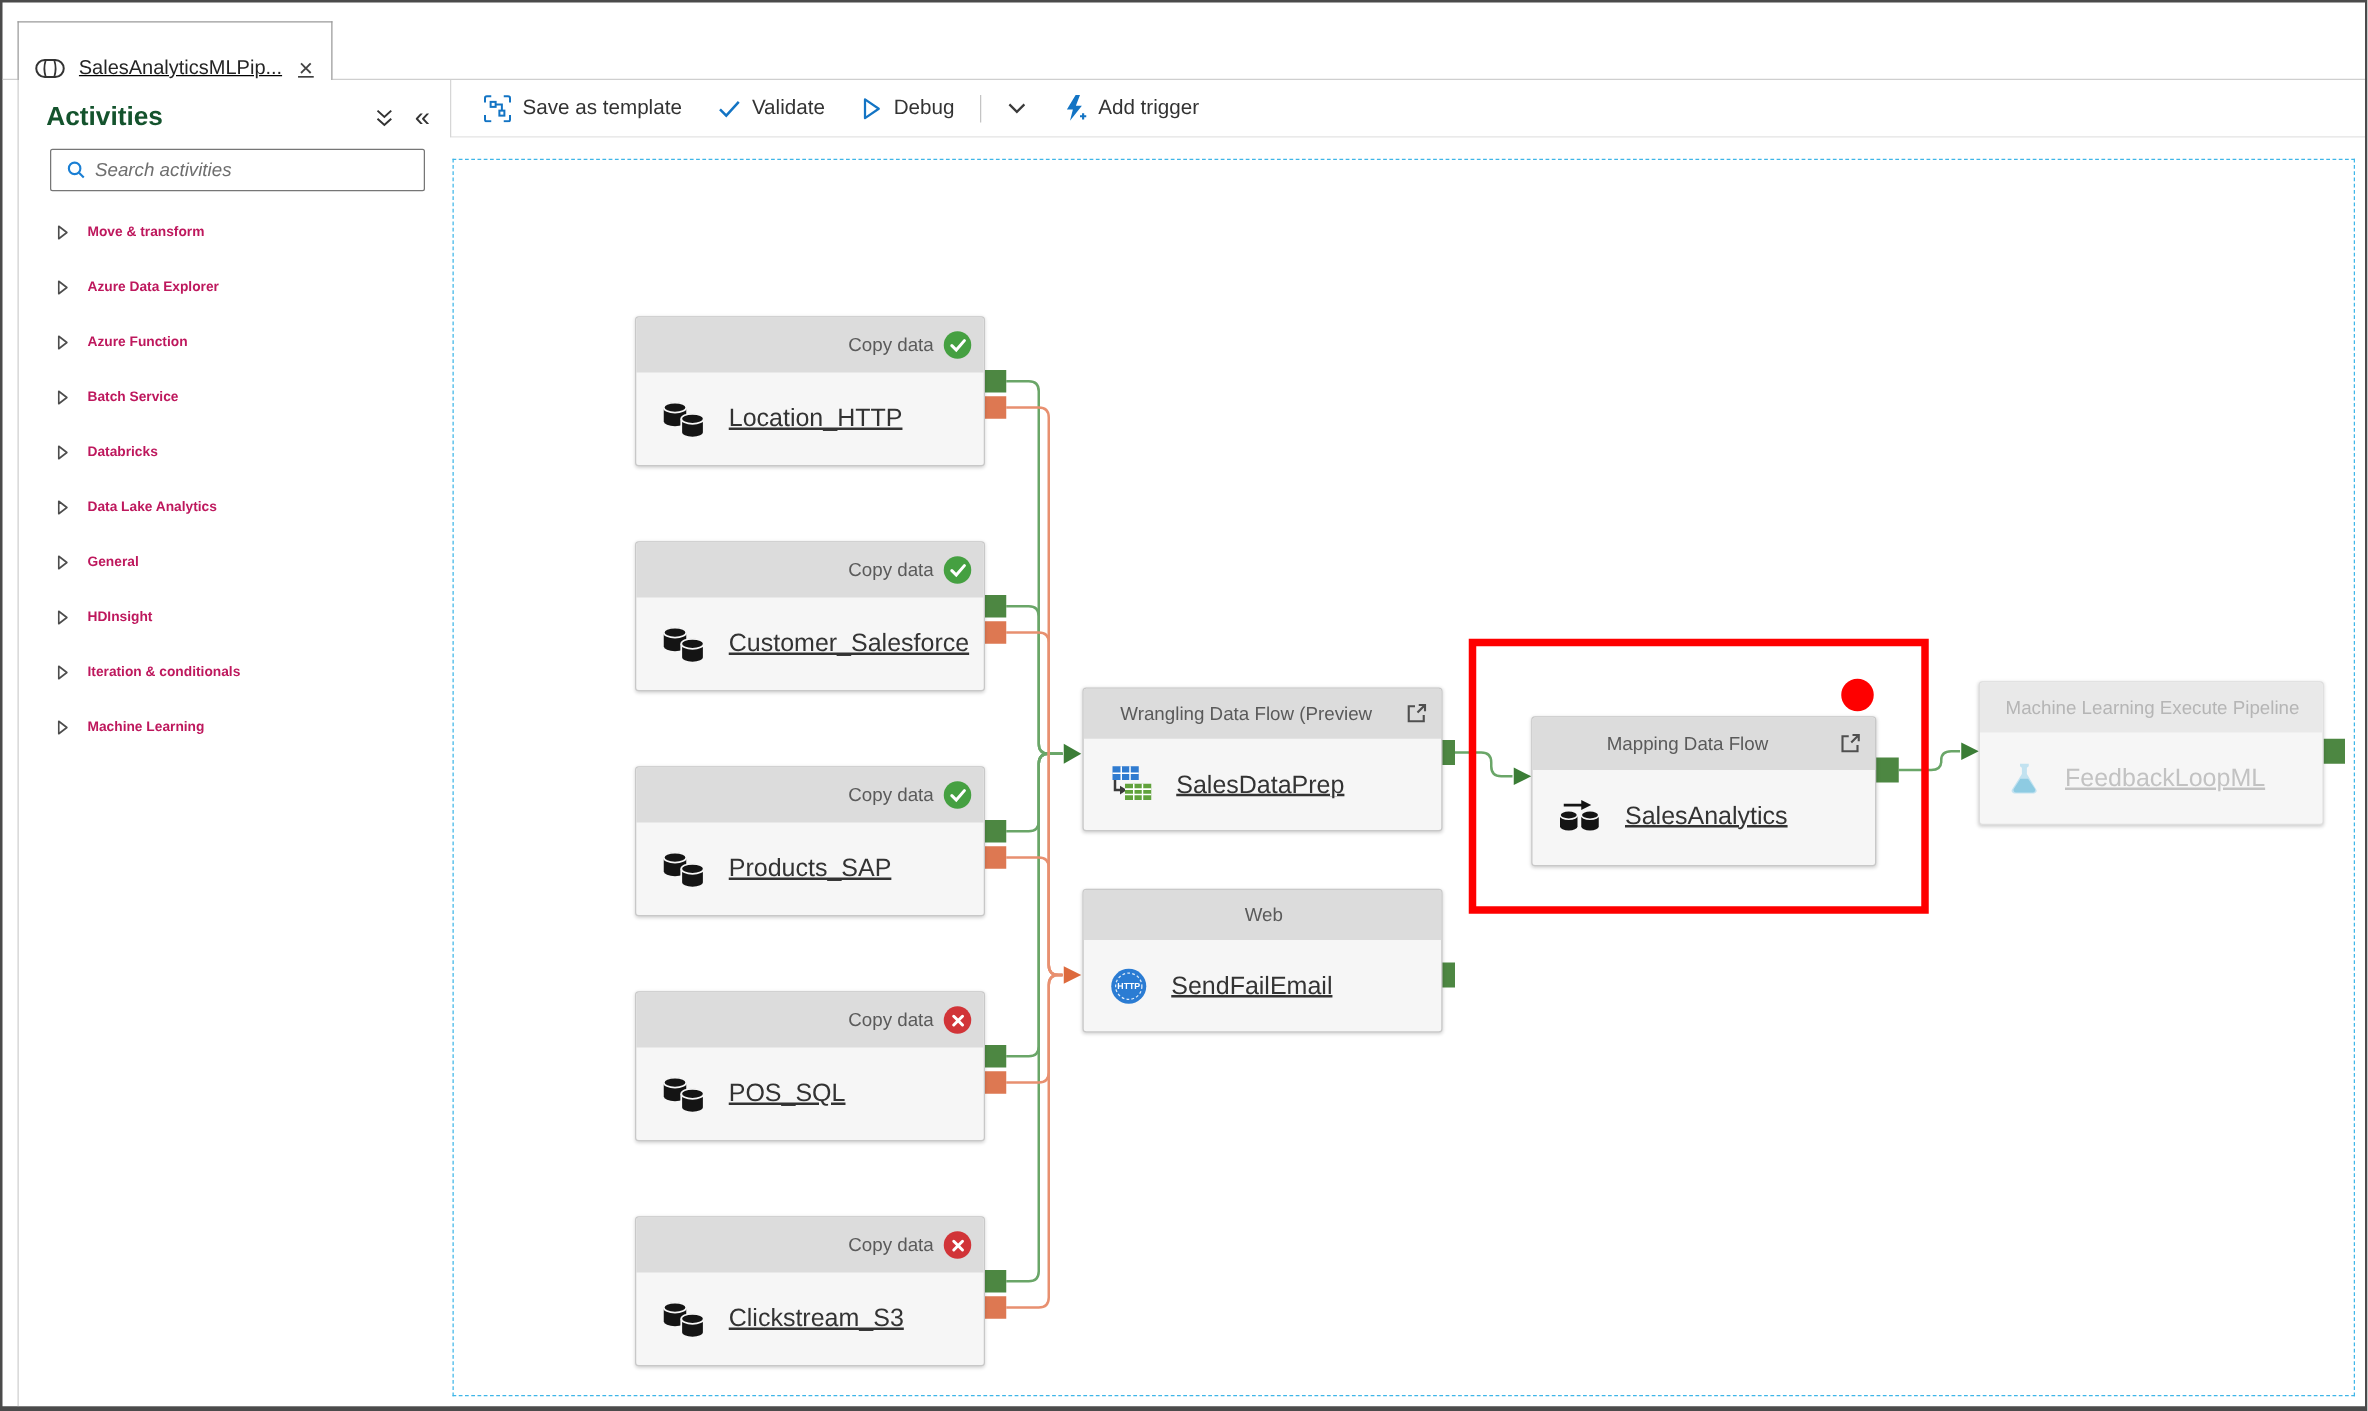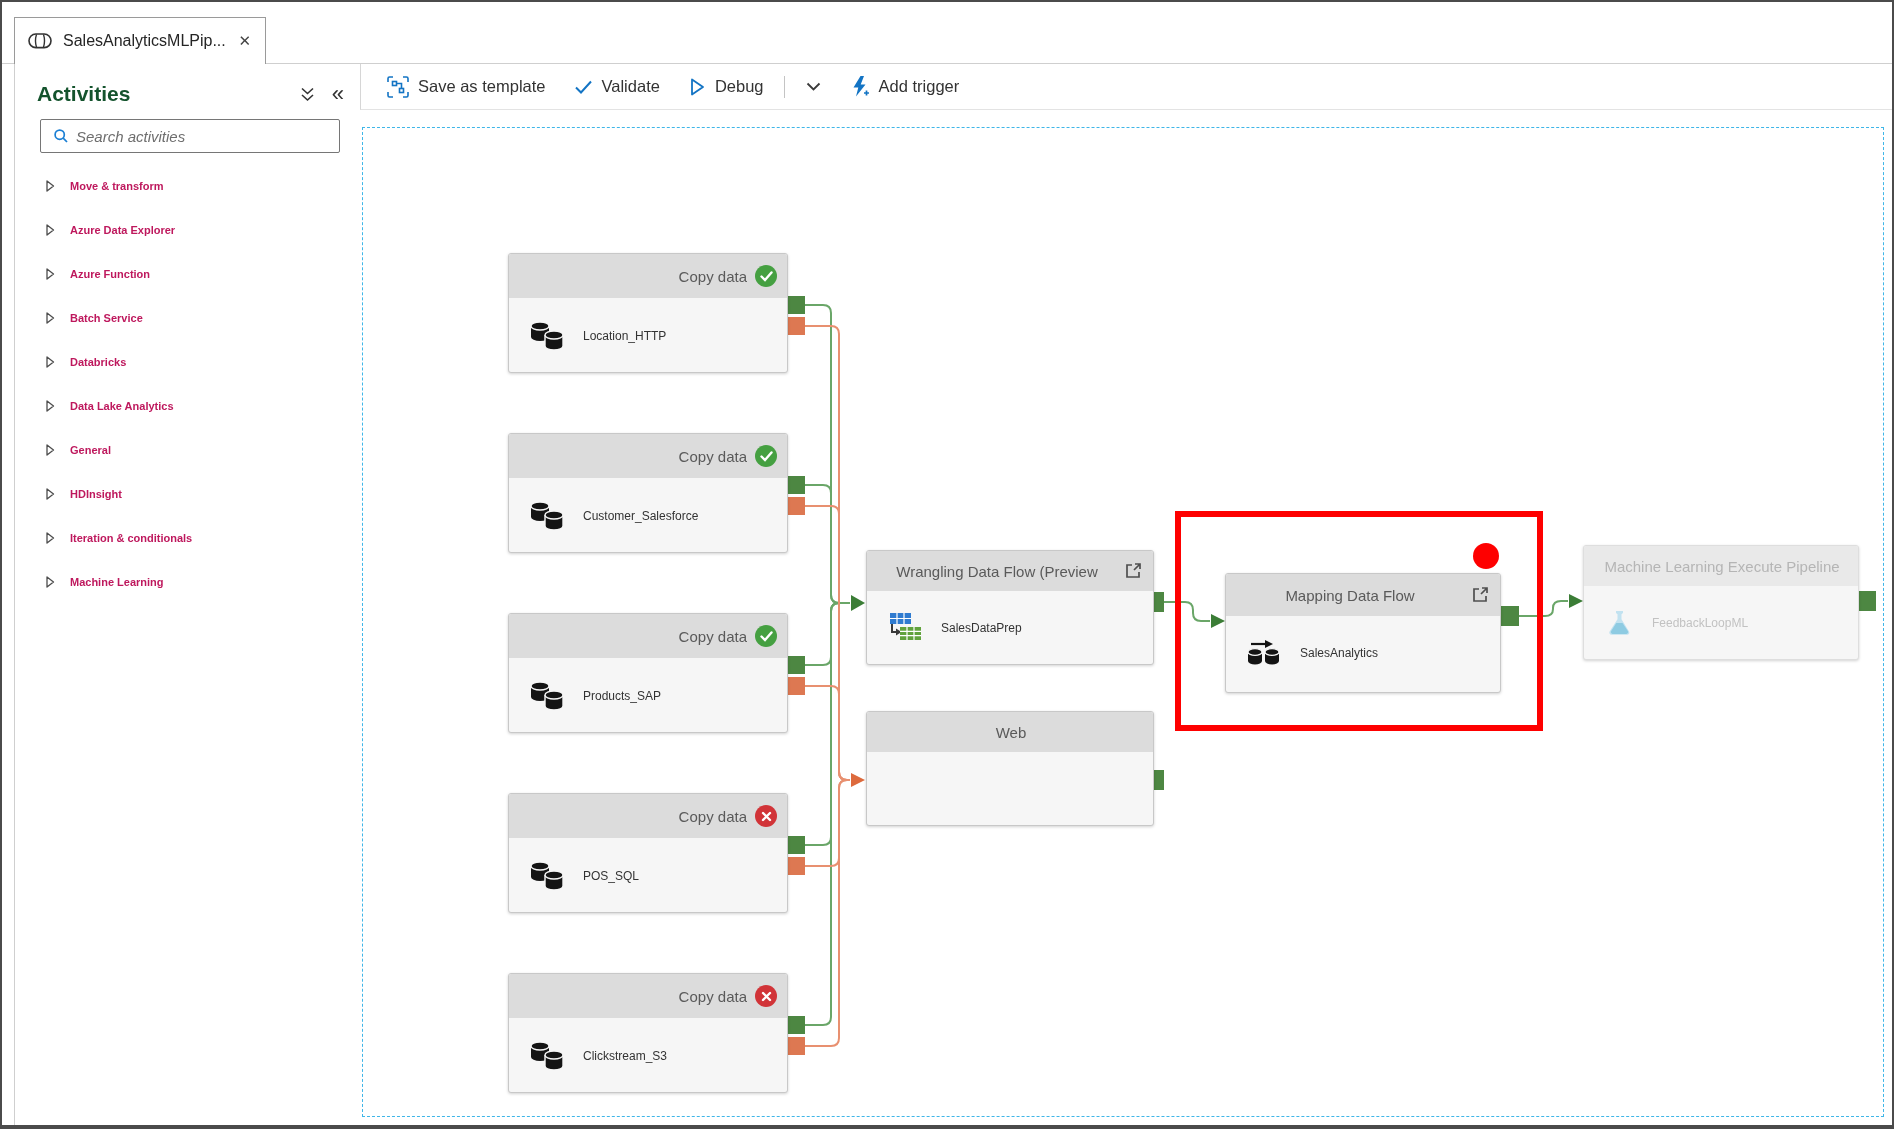--- a/index.html
+++ b/index.html
@@ -8,21 +8,21 @@
   .app{
     position:relative; width:1894px; height:1129px; background:#fff;
     border:2px solid #4b4b4b; border-bottom-width:4px; overflow:hidden;
   }
 
   
   .tab-underline{ position:absolute; left:0; top:61px; right:0; height:1px; background:#cfcfcf; }
   .tab{
     position:absolute; left:12px; top:15px; width:252px; height:47px;
     background:#fff; border:1px solid #9a9a9a; border-bottom:none; z-index:3;
-    display:flex; align-items:center; padding:0 12px; gap:10px;
+    display:flex; align-items:flex-end; padding:0 12px; gap:10px;text-decoration:underline;
   }
   .tab-title{ flex:1; font-size:16px; color:#252525; white-space:nowrap; overflow:hidden; }
   .tab-close{ font-size:15px; color:#444; cursor:pointer; padding:0 2px; }
 
   
   .sidebar{
     position:absolute; left:12px; top:62px; width:346px; bottom:0;
     background:#fff; border-left:1px solid #cfcfcf; z-index:2;
   }
   .sidebar-header{ position:absolute; left:22px; top:12px; right:16px; height:36px; display:flex; align-items:center; }
@@ -62,21 +62,21 @@
     position:absolute; z-index:2; background:#f6f6f6;
     border:1px solid #c8c8c8; border-radius:3px;
     box-shadow:0 1px 3px rgba(0,0,0,.18);
   }
   .node-header{
     background:#dcdcdc; border-radius:2px 2px 0 0;
     display:flex; align-items:center; padding:0 10px 0 12px; gap:8px;
   }
   .node-type{ flex:1; font-size:15px; color:#5a5a5a; white-space:nowrap; overflow:hidden; }
   .node-body{ display:flex; align-items:center; padding-left:20px; gap:18px; }
-  .node-label{ font-size:12px; color:#333; }
+  .node-label{ font-size:20px; color:#333;text-decoration:underline; }
   .badge{ width:22px; height:22px; border-radius:50%; display:flex; align-items:center; justify-content:center; flex:none; }
   .badge.ok{ background:#45a041; }
   .badge.fail{ background:#d13438; }
 
   .node.copy{ left:145px; width:280px; height:120px;text-align:right; }
   .node.copy .node-header{ height:44px; }
   .node.copy .node-body{ height:75px; }
   #node-1{ top:125px; } #node-2{ top:305px; } #node-3{ top:485px; }
   #node-4{ top:665px; } #node-5{ top:845px; }
 
@@ -407,20 +407,28 @@
           <path d="M13 19.3 h21 M13 23.6 h21 M20 15 v13 M27 15 v13" stroke="#fff" stroke-width="1.2"></path>
         </svg>
         <span class="node-label">SalesDataPrep</span>
       </div>
     </div>
 
     <div class="node flow" id="node-web">
       <div class="node-header">
         <span class="node-type">Web</span>
       </div>
+      <div class="node-body">
+        <svg width="32" height="32" viewBox="0 0 32 32">
+          <circle cx="16" cy="16" r="14" fill="#2b7cd3"></circle>
+          <circle cx="16" cy="16" r="10.5" fill="none" stroke="rgba(255,255,255,0.85)" stroke-width="1" stroke-dasharray="2.2,1.8"></circle>
+          <text x="16" y="18.6" text-anchor="middle" font-size="7" font-weight="bold" fill="#fff" font-family="'Liberation Sans',sans-serif">HTTP</text>
+        </svg>
+        <span class="node-label">SendFailEmail</span>
+      </div>
     </div>
 
     <div class="node flow" id="node-mapping">
       <div class="node-header">
         <span class="node-type">Mapping Data Flow</span>
         <span class="icon-btn">
           <svg width="20" height="20" viewBox="0 0 20 20">
               <g fill="none" stroke="#4f4f4f" stroke-width="1.7">
                 <path d="M9 4 H4 V16 H16 V11"></path>
                 <path d="M11 9 L17 3 M12 3 h5 v5"></path>

